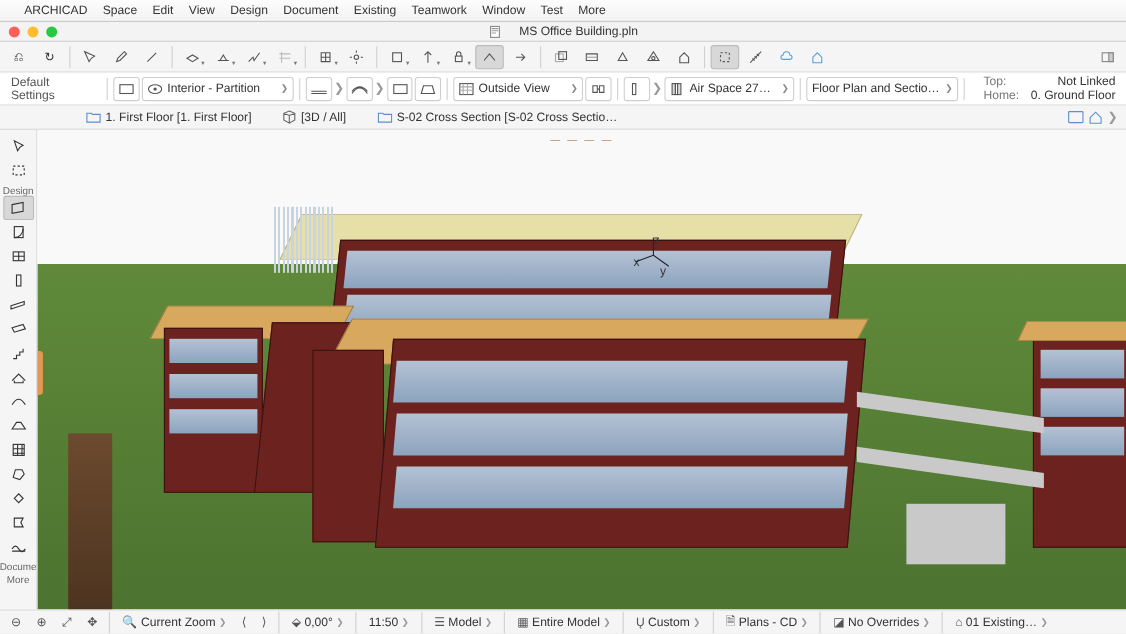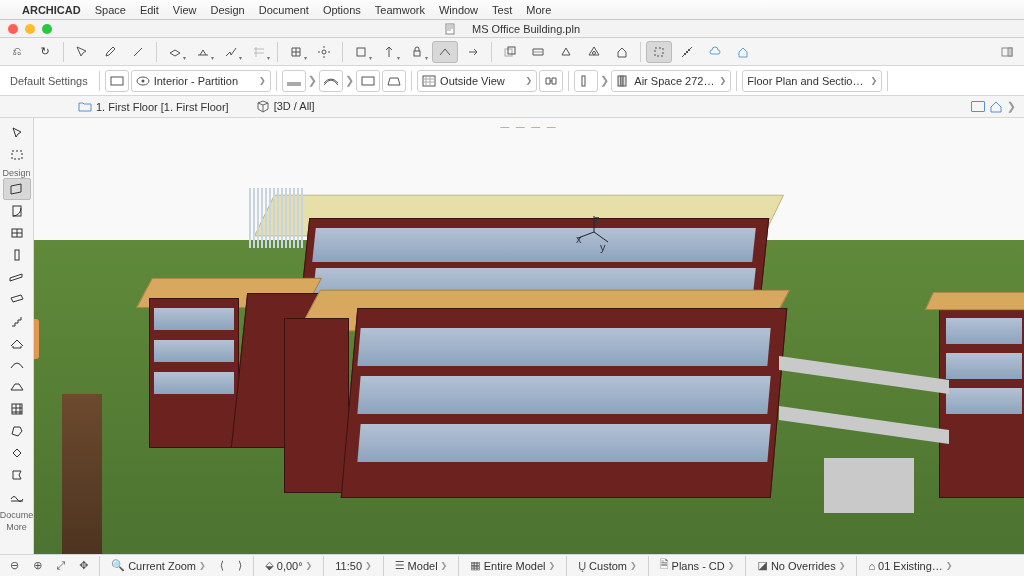--- a/index.html
+++ b/index.html
@@ -1,20 +1,20 @@
 <!DOCTYPE html>
 <html><head>
 <meta charset="utf-8">
 <style>
 *{margin:0;padding:0;box-sizing:border-box;font-family:-apple-system,Helvetica,Arial,sans-serif;font-size:11px;color:#333;user-select:none}
 html,body{width:1024px;height:576px;overflow:hidden;background:#ececec}
 
 .menubar{height:20px;background:linear-gradient(#fdfdfd,#f2f2f2);border-bottom:1px solid #c9c9c9;display:flex;align-items:center;padding:0 8px;gap:14px}
 .menubar .apple{font-size:13px}
-.menubar .app{font-weight:700}
+.menubar .app{font-weight:400}
 .menubar span{cursor:default}
 
 .titlebar{height:18px;background:#f3f3f3;border-bottom:1px solid #d0d0d0;display:flex;align-items:center;position:relative}
 .traffic{display:flex;gap:7px;margin-left:8px}
 .dot{width:10px;height:10px;border-radius:50%}
 .dot.r{background:#ff5f57}.dot.y{background:#ffbd2e}.dot.g{background:#28c940}
 .titlebar .title{position:absolute;left:50%;transform:translateX(-50%);display:flex;align-items:center;gap:16px;color:#555}
 
 .tb{height:28px;background:#f5f5f5;border-bottom:1px solid #d6d6d6;display:flex;align-items:center;padding:0 4px;gap:2px}
 .tbbtn{width:26px;height:22px;display:flex;align-items:center;justify-content:center;border:1px solid transparent;border-radius:3px;position:relative}
@@ -27,21 +27,21 @@
 .dropdown{height:22px;border:1px solid #cfcfcf;border-radius:3px;background:#fff;display:flex;align-items:center;padding:0 4px;gap:4px;min-width:24px}
 .dropdown .txt{flex:1;white-space:nowrap;overflow:hidden;text-overflow:ellipsis}
 .dropdown .chev{font-size:8px;color:#888}
 .optbar .icobtn{width:24px;height:22px;border:1px solid #cfcfcf;border-radius:3px;background:#fff;display:flex;align-items:center;justify-content:center}
 .infobox{display:flex;flex-direction:column;gap:1px;margin-left:6px;padding:0 6px}
 .infobox .row{display:flex;gap:6px;font-size:10px}
 .infobox .k{color:#777;width:34px}
 .infobox .v{color:#333;text-align:right;min-width:80px}
 
 .tabbar{height:22px;background:#f5f5f5;border-bottom:1px solid #d6d6d6;display:flex;align-items:center;gap:28px;padding-left:78px;position:relative}
-.tab{display:flex;align-items:flex-start;gap:4px;color:#555}
+.tab{display:flex;align-items:center;gap:4px;color:#555}
 .tabbar .right{position:absolute;right:8px;display:flex;gap:4px;align-items:center}
 .boxicon{width:14px;height:11px;border:1px solid #5a8fd4;border-radius:1px;display:inline-block}
 
 .main{display:flex;height:436px}
 .leftnav{width:34px;background:#f5f5f5;border-right:1px solid #d6d6d6;display:flex;flex-direction:column;align-items:center;padding-top:4px;gap:0}
 .leftnav .tool{width:28px;height:22px;display:flex;align-items:center;justify-content:center;position:relative}
 .leftnav .tool.selected{background:#d8d8d8;border:1px solid #bbb;border-radius:2px}
 .leftnav .section{font-size:9px;color:#666;transform-origin:center;margin-top:2px}
 .viewport{flex:1;background:#f9f9f9;position:relative;overflow:hidden}
 .caption{position:absolute;top:4px;left:50%;transform:translateX(-50%);font-size:9px;color:#b8805a;letter-spacing:2px}
@@ -68,21 +68,21 @@
 <body>
 
 <div class="menubar">
   <span class="apple"></span>
   <span class="app">ARCHICAD</span>
   <span>Space</span>
   <span>Edit</span>
   <span>View</span>
   <span>Design</span>
   <span>Document</span>
-  <span>Options</span>
+  <span>Existing</span>
   <span>Teamwork</span>
   <span>Window</span>
   <span>Test</span>
   <span>More</span>
 </div>
 
 <div class="titlebar">
   <div class="traffic">
     <div class="dot r"></div>
     <div class="dot y"></div>
@@ -313,34 +313,50 @@
       </svg>
     <span class="txt">Air Space 272…</span>
     <span class="chev">❯</span>
   </div>
   <div class="sep"></div>
   <div class="dropdown" style="width:140px">
     <span class="txt">Floor Plan and Section…</span>
     <span class="chev">❯</span>
   </div>
   <div class="sep"></div>
+  <div class="infobox">
+    <div class="row">
+        <span class="k">Top:</span>
+        <span class="v">Not Linked</span>
+      </div>
+    <div class="row">
+        <span class="k">Home:</span>
+        <span class="v">0. Ground Floor</span>
+      </div>
+  </div>
 </div>
 
 <div class="tabbar">
   <div class="tab">
     <svg width="14" height="11">
         <path d="M1 2h4l1 1h7v7h-12z" fill="none" stroke="#5a8fd4"></path>
       </svg>
     <span>1. First Floor [1. First Floor]</span>
   </div>
   <div class="tab">
     <svg width="13" height="13">
         <path d="M6 1l5 2v6l-5 3-5-3v-6z M1 3l5 2 5-2M6 5v7" fill="none" stroke="#666"></path>
       </svg>
     <span>[3D / All]</span>
+  </div>
+  <div class="tab">
+    <svg width="14" height="11">
+        <path d="M1 2h4l1 1h7v7h-12z" fill="none" stroke="#5a8fd4"></path>
+      </svg>
+    <span>S-02 Cross Section [S-02 Cross Sectio…</span>
   </div>
   <div class="right">
     <span class="boxicon"></span>
     <svg width="14" height="13">
         <path d="M2 7l5-5 5 5v5h-10z" fill="none" stroke="#5a8fd4"></path>
       </svg>
     <span style="color:#999">❯</span>
   </div>
 </div>
 

